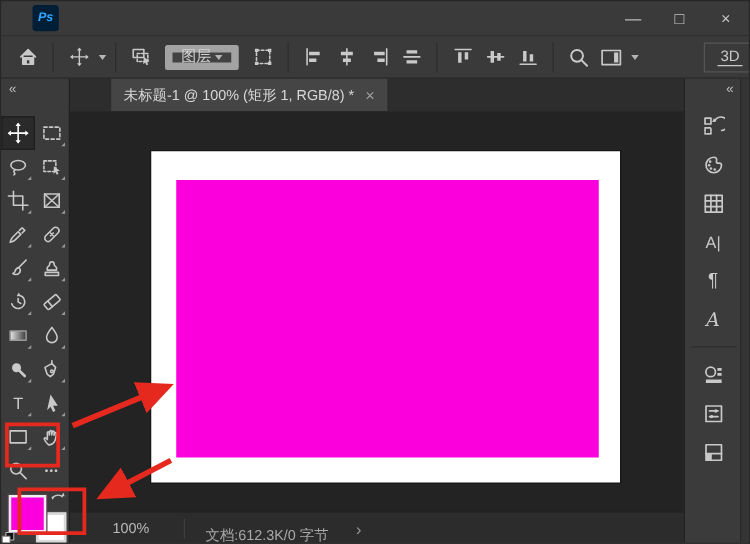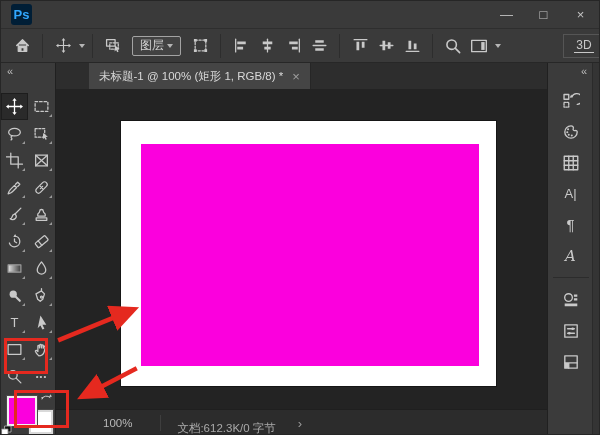--- a/index.html
+++ b/index.html
@@ -9,39 +9,39 @@
     --ps-logo-text:#31a8ff;
     --pasteboard:#232323;
   }
   *{box-sizing:border-box;margin:0;padding:0;}
   body{font-family:"Liberation Sans","DejaVu Sans",sans-serif;background:#555;}
   .app{position:relative;width:600px;height:435px;background:#3a3a3a;overflow:hidden;
        color:#cfcfcf;font-size:12px;border:1px solid #262626;}
   
   .menubar{height:28px;display:flex;align-items:center;background:#3a3a3a;
            border-bottom:1px solid #2e2e2e;}
-  .ps-logo{width:21px;height:21px;margin:0 12px 0 10px;border-radius:3px;
+  .ps-logo{width:21px;height:21px;margin:0 12px 0 25px;border-radius:3px;
            background:var(--ps-logo-bg);color:var(--ps-logo-text);
-           font-size:13px;font-weight:bold;display:flex;align-items:center;justify-content:center;}
+           font-size:10px;font-weight:bold;display:flex;align-items:center;justify-content:center;font-style:italic;}
   .menus{display:flex;gap:17px;color:#d6d6d6;font-size:12px;}
   .menus span{cursor:default;}
   .win-controls{margin-left:auto;display:flex;align-items:center;gap:0;height:100%;}
   .win-btn{width:37px;height:100%;display:flex;align-items:center;justify-content:center;
            color:#c4c4c4;font-size:13px;}
   
   .optionsbar{height:34px;display:flex;align-items:center;background:#3a3a3a;
               border-bottom:1px solid #272727;padding:0 0 0 8px;}
   .ob-sep{width:1px;height:24px;background:#2d2d2d;margin:0 7px;flex:none;}
   .obtn{width:26px;height:26px;display:flex;align-items:center;justify-content:center;flex:none;}
   .ico{display:inline-flex;align-items:center;justify-content:center;}
   .ico svg{stroke:#c9c9c9;fill:none;stroke-width:1.2;stroke-linecap:round;stroke-linejoin:round;}
   .ico .f{fill:#c9c9c9;stroke:none;}
   .chev{width:0;height:0;border-left:3.5px solid transparent;border-right:3.5px solid transparent;
         border-top:4px solid #b5b5b5;margin-left:3px;}
-  .dd{height:20px;background:#424242;border:1px solid #a3a3a3;border-radius:2px;
+  .dd{height:20px;background:#424242;border:6px solid #a3a3a3;border-radius:2px;
       display:flex;align-items:center;padding:0 7px;margin:0 6px;color:#d4d4d4;}
   .threed{margin-left:auto;flex:none;width:42px;height:24px;border:1px solid #555;
           display:flex;align-items:center;justify-content:center;margin-right:-6px;}
   .threed span{border-bottom:1px solid #c9c9c9;padding:0 2px;color:#c9c9c9;}
   
   .main{display:flex;height:373px;}
   
   .toolbar{width:55px;background:#3b3b3b;border-right:1px solid #202020;position:relative;flex:none;}
   .collapse{height:16px;font-size:11px;color:#bdbdbd;padding:2px 0 0 6px;}
   .tools{width:54px;margin-top:14px;display:flex;flex-wrap:wrap;}
@@ -66,21 +66,21 @@
   .tabbar{height:26px;background:#2d2d2d;display:flex;align-items:flex-end;}
   .tab{margin-left:33px;height:26px;background:#454545;border-right:1px solid #262626;
        display:flex;align-items:center;padding:0 10px;font-size:11.5px;color:#d8d8d8;white-space:nowrap;}
   .tab-close{margin-left:9px;color:#9f9f9f;font-size:13px;}
   .canvas{flex:1;position:relative;background:var(--pasteboard);overflow:hidden;}
   .page{position:absolute;left:65px;top:32px;width:375px;height:265px;background:#ffffff;
         box-shadow:0 0 0 1px #161616;}
   .shape-rect{position:absolute;left:20px;top:23px;width:338px;height:222px;background:var(--foreground);}
   .statusbar{height:27px;background:#2c2c2c;border-top:1px solid #1f1f1f;
              display:flex;align-items:center;font-size:11.5px;color:#b9b9b9;}
-  .statusbar .zoomlvl{margin-left:47px;}
+  .statusbar .zoomlvl{margin-left:34px;}
   .sb-sep{width:1px;height:16px;background:#3e3e3e;margin:0 0 0 28px;}
   .statusbar .docinfo{margin-left:16px;color:#a9a9a9;margin-top:11px;}
   .statusbar .sb-chev{margin-left:22px;color:#9a9a9a;font-size:13px;}
   
   .rightpanel{width:52px;background:#3b3b3b;border-left:1px solid #202020;position:relative;flex:none;}
   .rp-collapse{text-align:right;padding:2px 12px 0 0;font-size:11px;color:#bdbdbd;}
   .rp-icons{position:absolute;left:0;top:22px;width:45px;display:flex;flex-direction:column;align-items:center;}
   .rp-btn{width:30px;height:31px;display:flex;align-items:center;justify-content:center;}
   .rp-div{width:36px;height:1px;background:#2c2c2c;margin:6px 0;}
   .rp-glyph{color:#c9c9c9;font-size:13px;}

